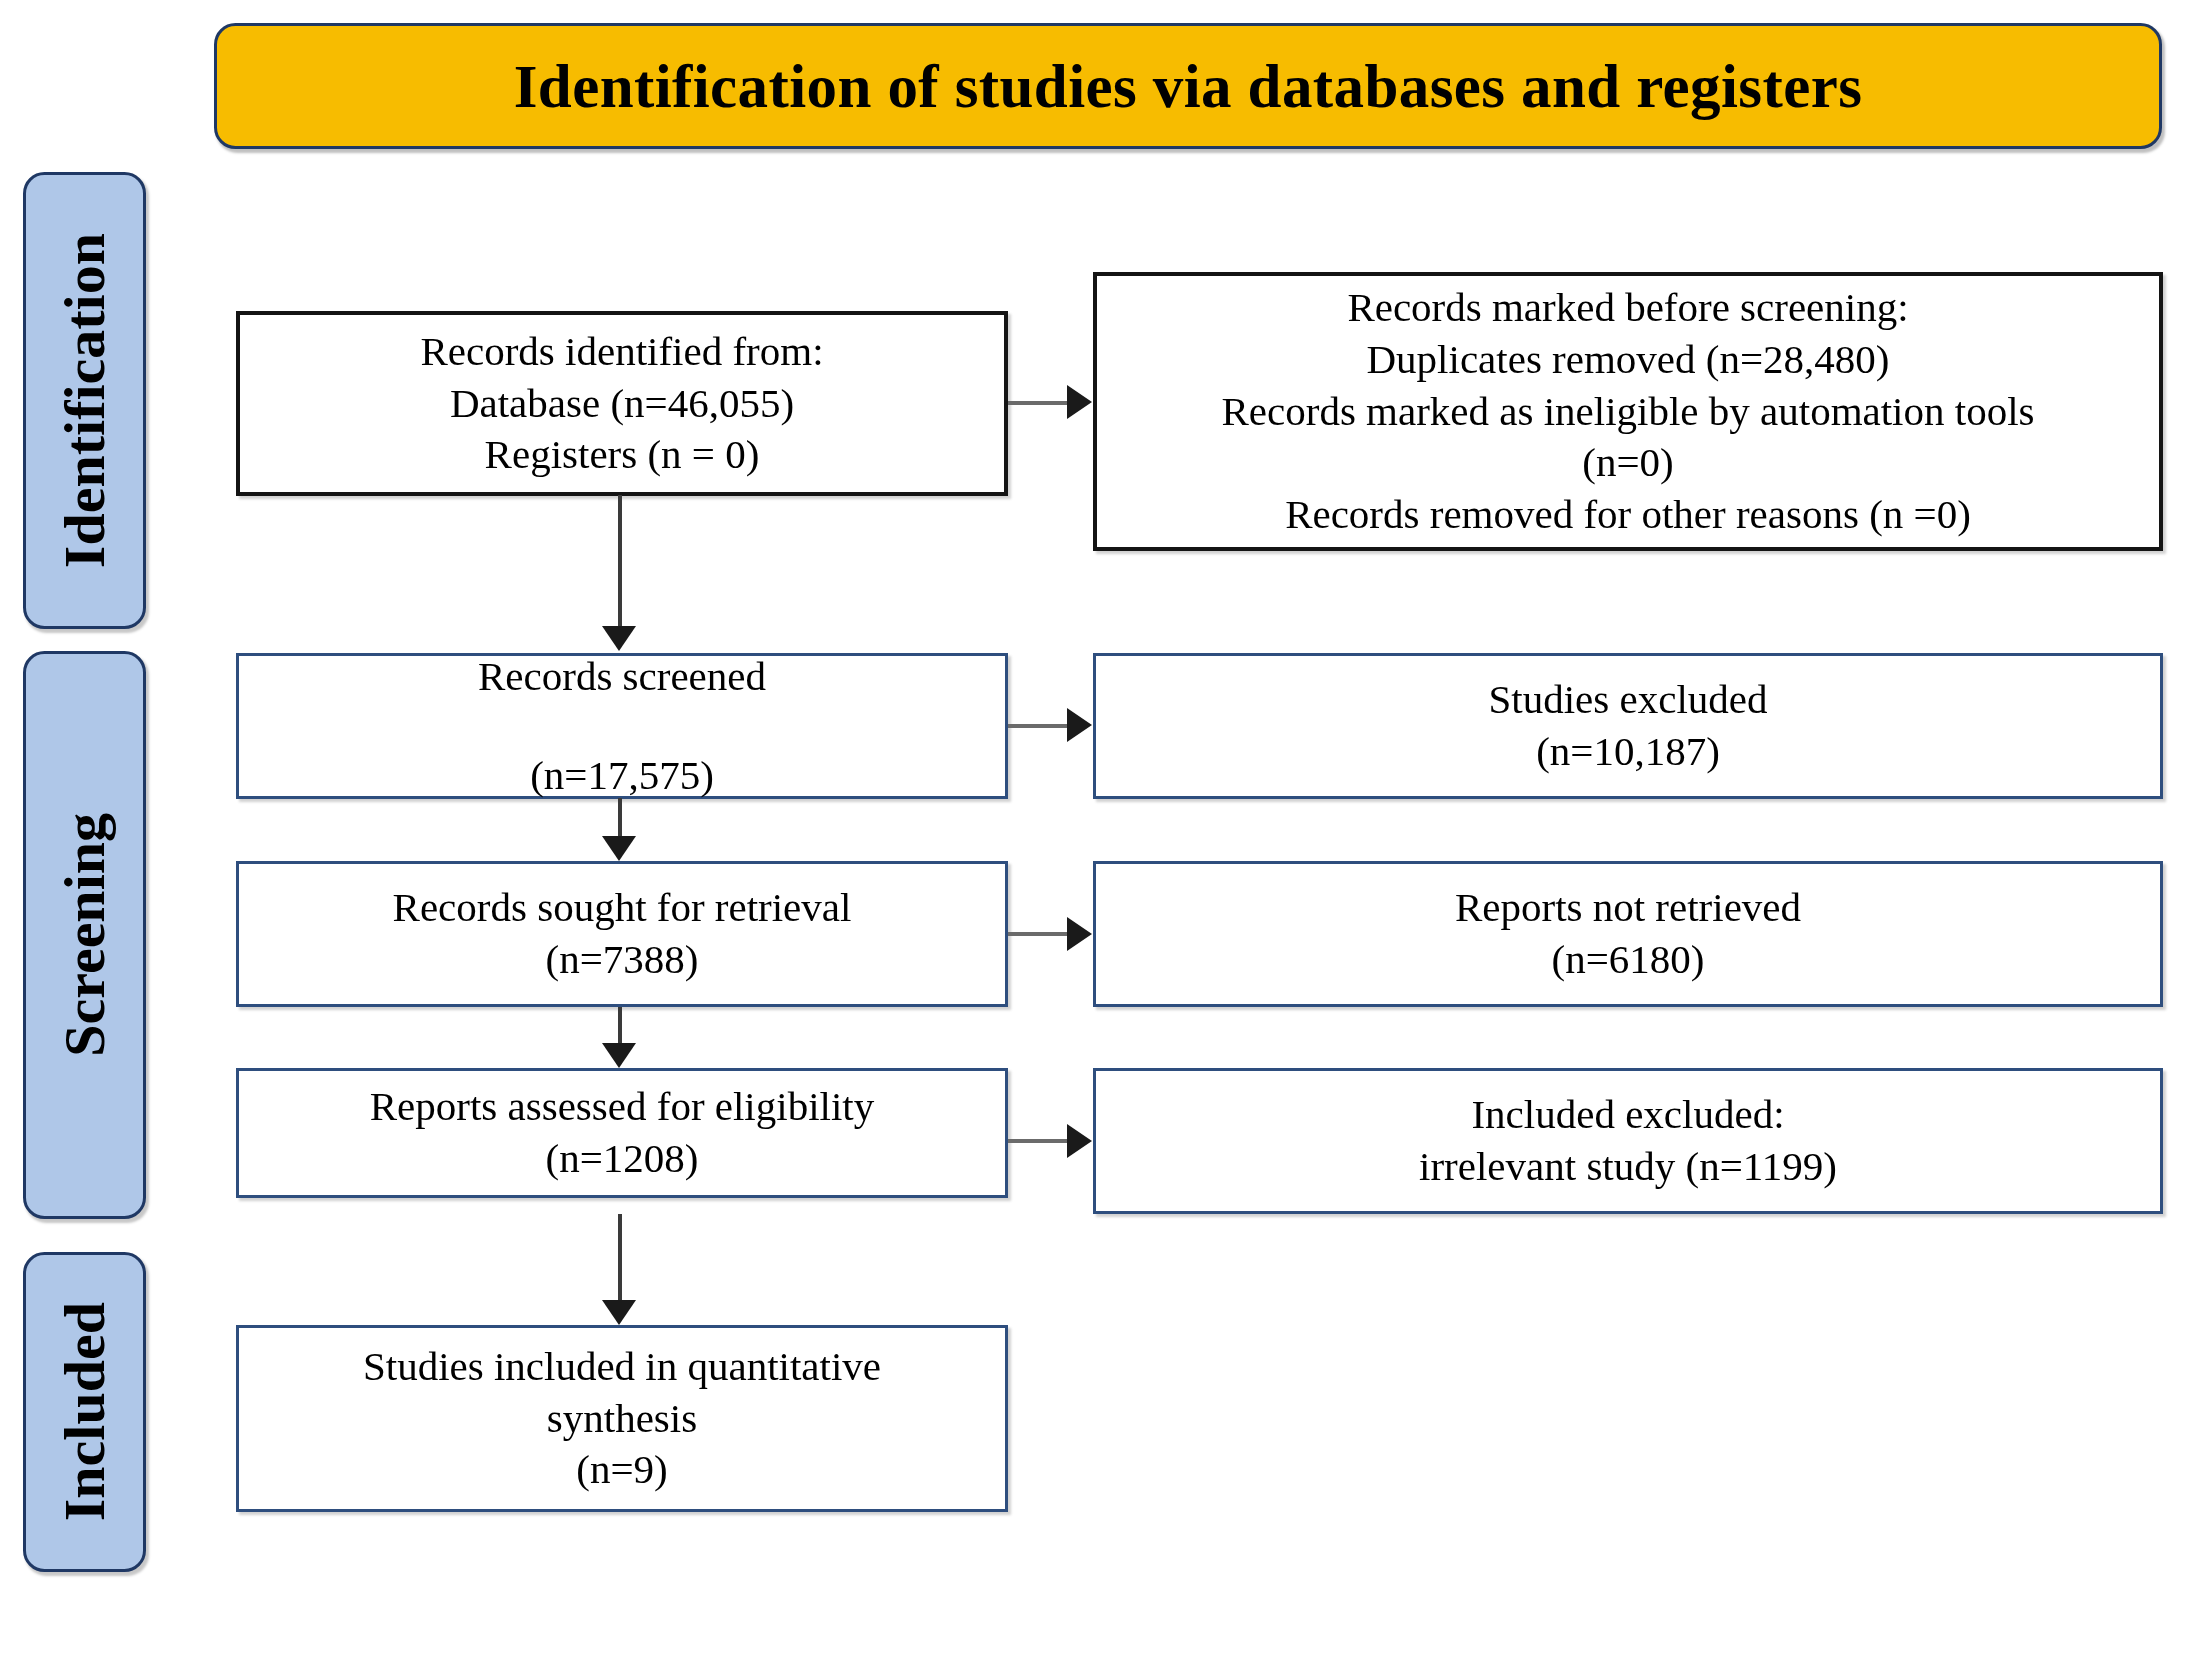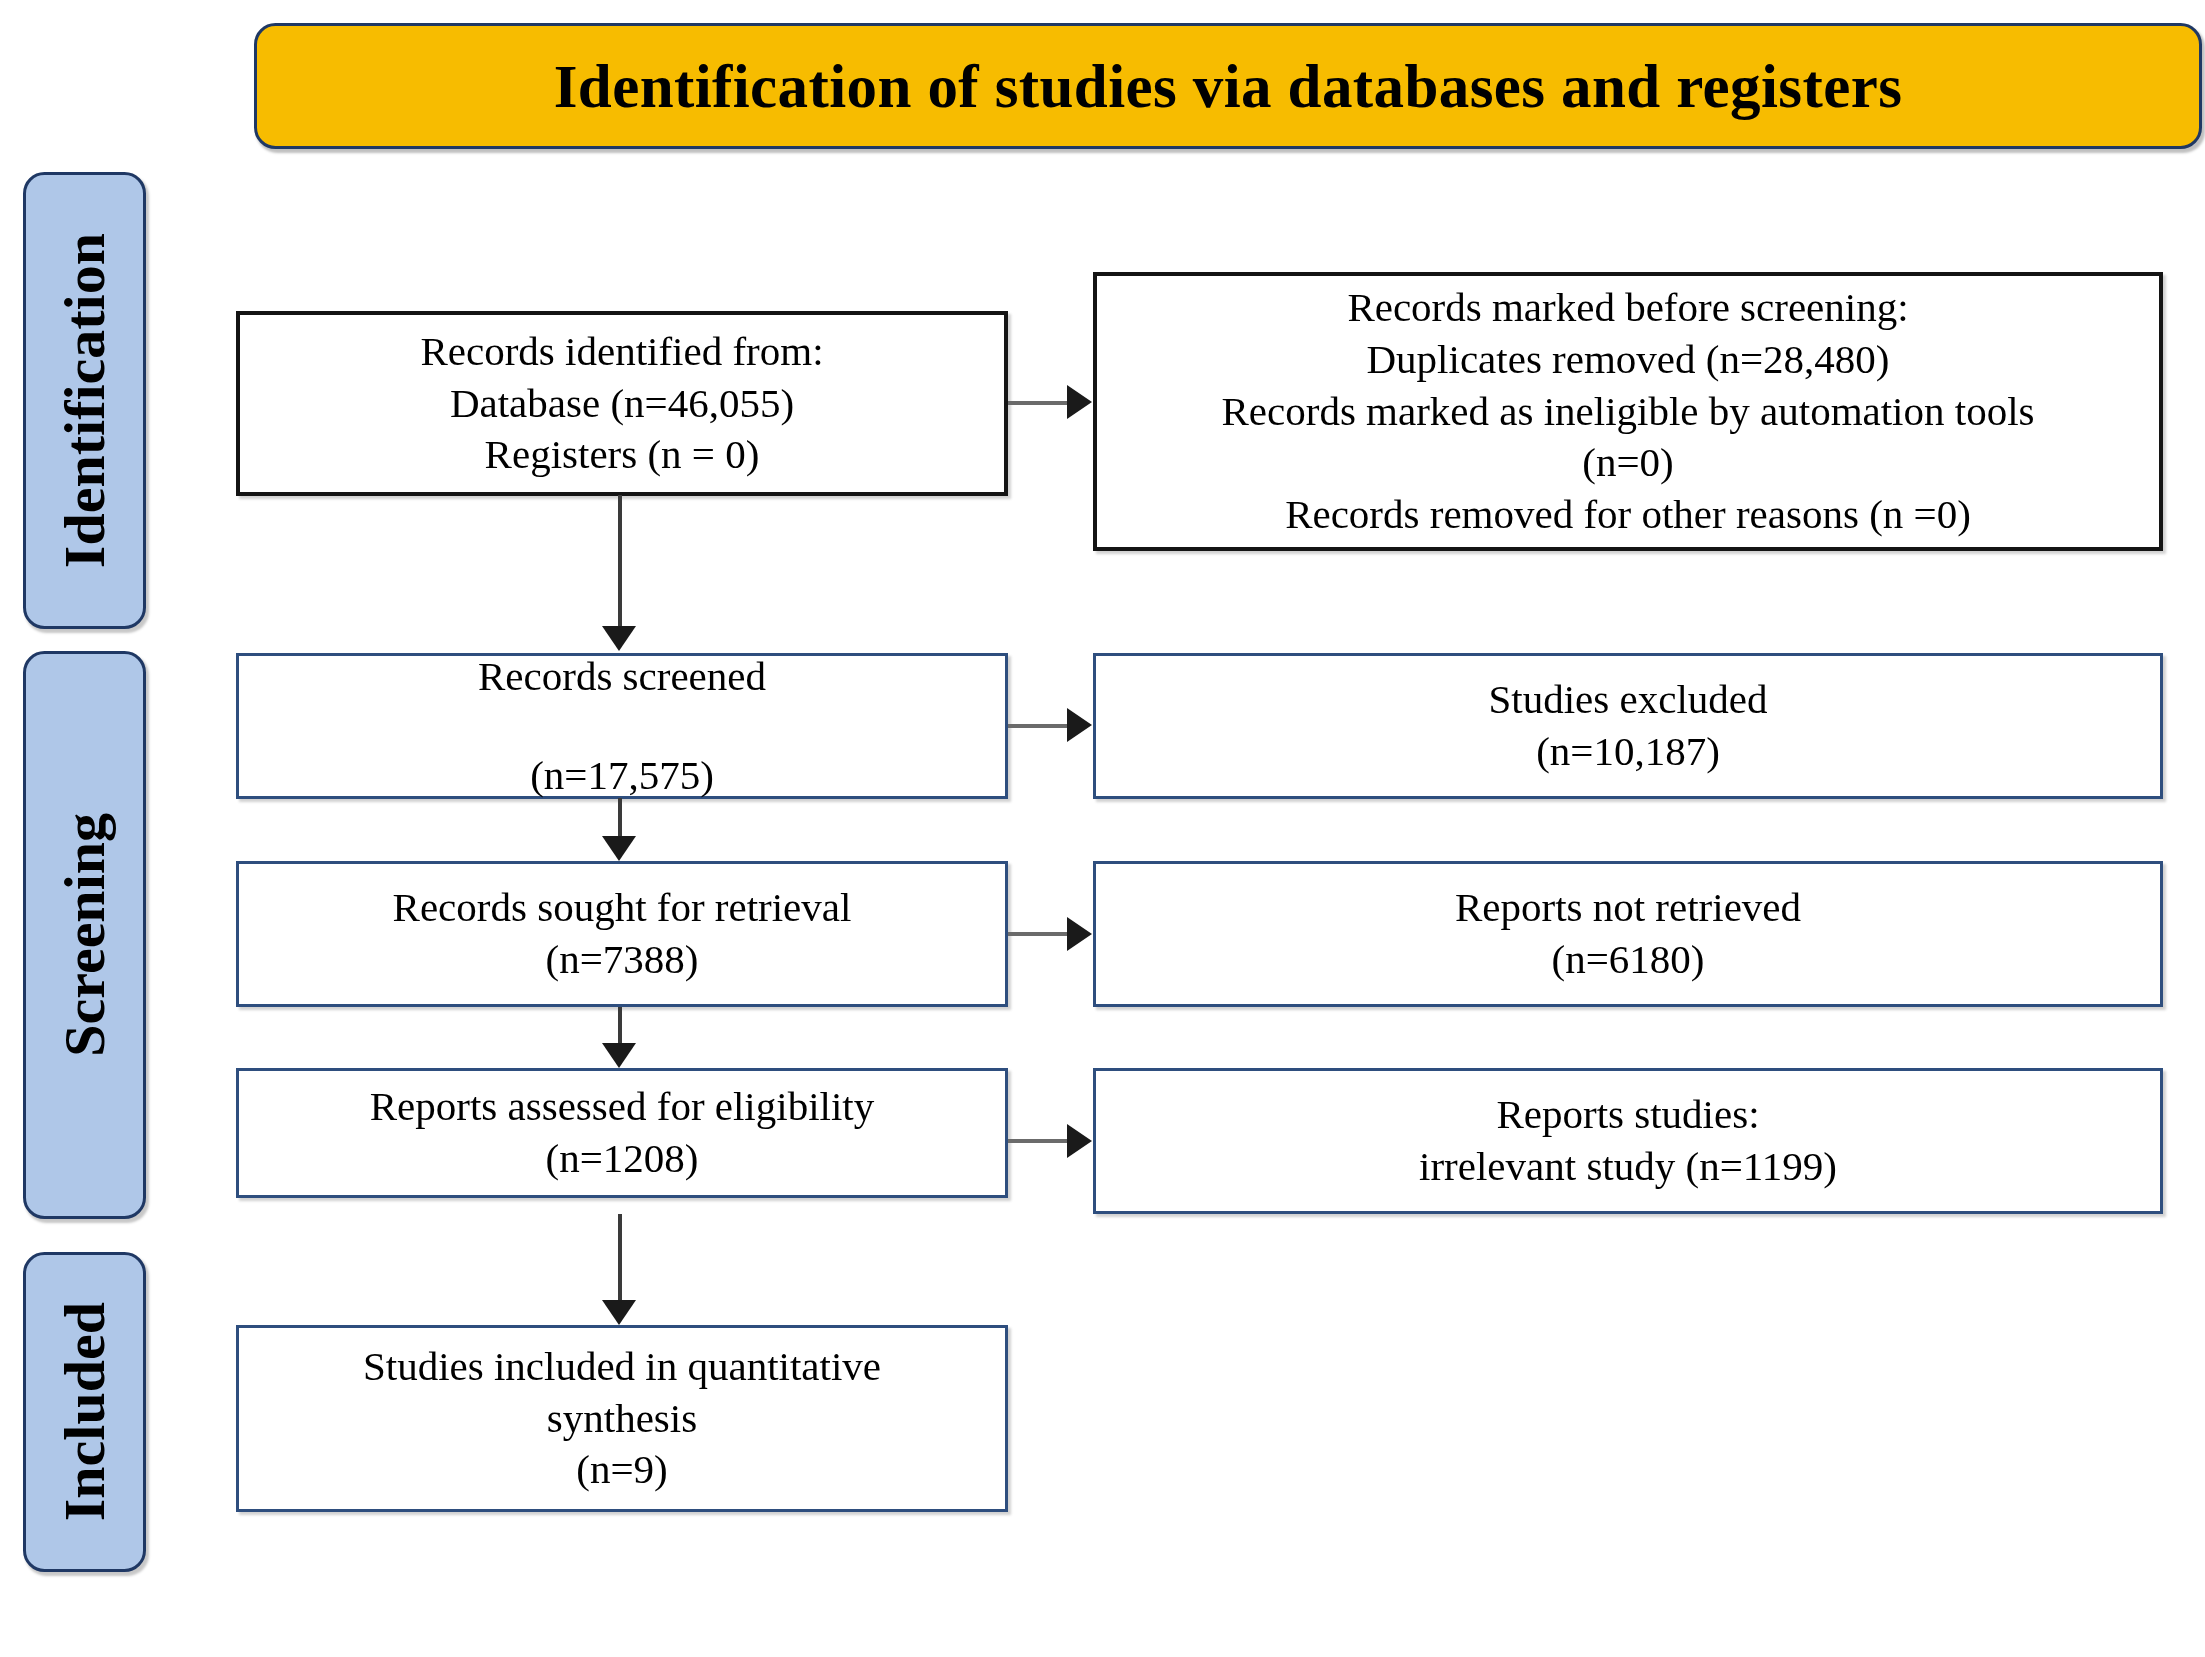--- a/index.html
+++ b/index.html
@@ -30,21 +30,20 @@
     width: 1948px;
     height: 126px;
     background: #F7BC00;
     border: 3.3px solid #1F3864;
     border-radius: 21.5px;
     box-sizing: border-box;
     display: flex;
     align-items: center;
     justify-content: center;
     box-shadow: 2.5px 3.3px 2.5px rgba(0,0,0,0.25);
-    margin-left: 40px;
   }
   .title-banner .title-text {
     font-size: 61px;
     font-weight: bold;
     color: #000000;
     letter-spacing: 0.4px;
     white-space: nowrap;
     line-height: 1;
   }
 
@@ -198,21 +197,21 @@
   <div class="flow-box border-navy" id="box-notretrieved">
     <span class="line">Reports not retrieved</span>
     <span class="line">(n=6180)</span>
   </div>
 
   <div class="flow-box border-navy" id="box-assessed">
     <span class="line">Reports assessed for eligibility</span>
     <span class="line">(n=1208)</span>
   </div>
   <div class="flow-box border-navy" id="box-repexcluded">
-    <span class="line">Reports studies:</span>
+    <span class="line">Included excluded:</span>
     <span class="line">irrelevant study (n=1199)</span>
   </div>
 
   <div class="flow-box border-navy" id="box-included">
     <span class="line">Studies included in quantitative</span>
     <span class="line">synthesis</span>
     <span class="line">(n=9)</span>
   </div>
 
   <div class="v-line" id="v1-line"></div>

